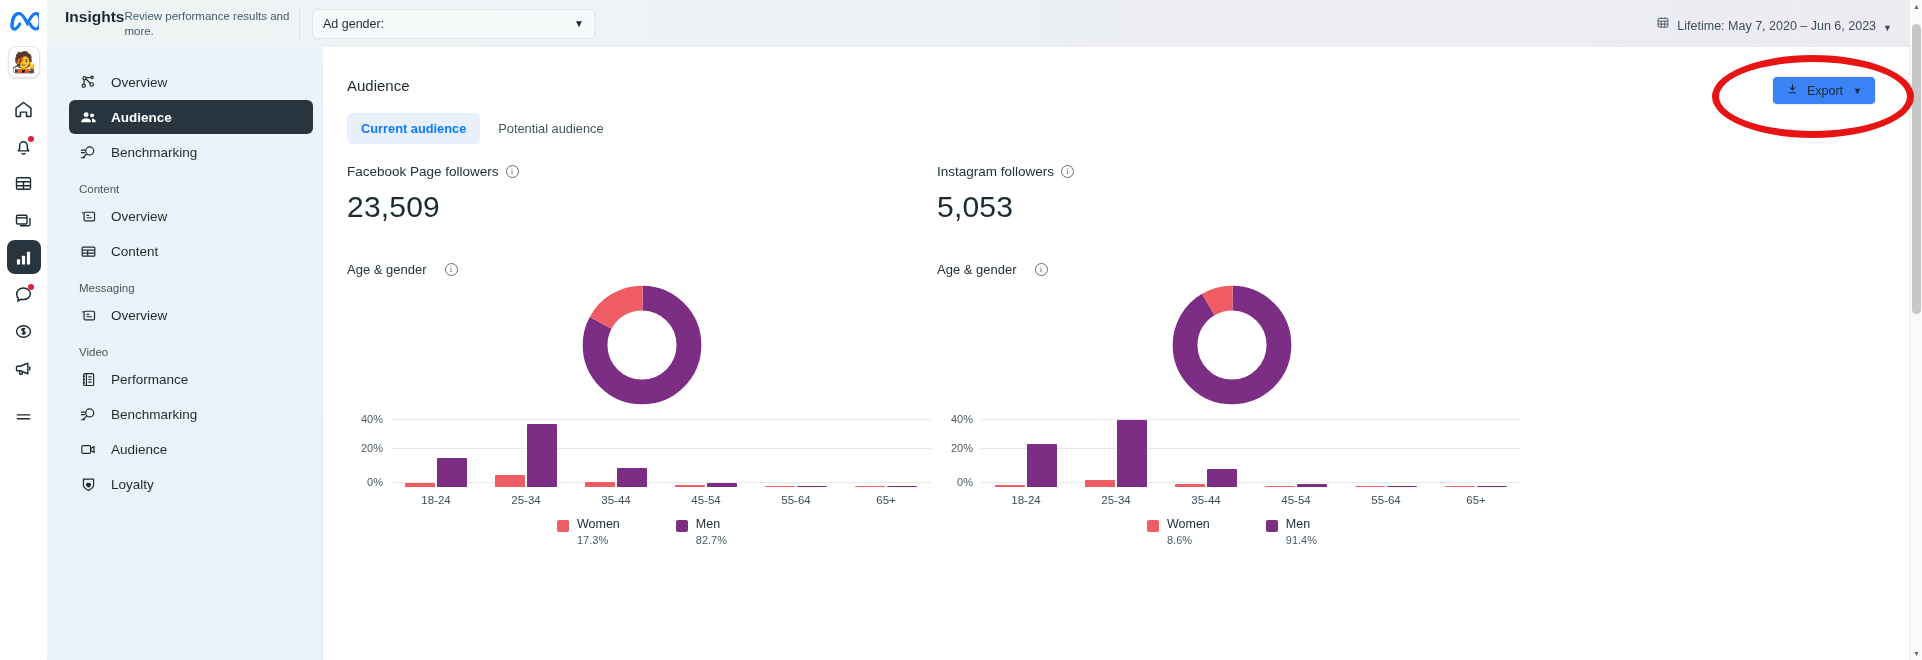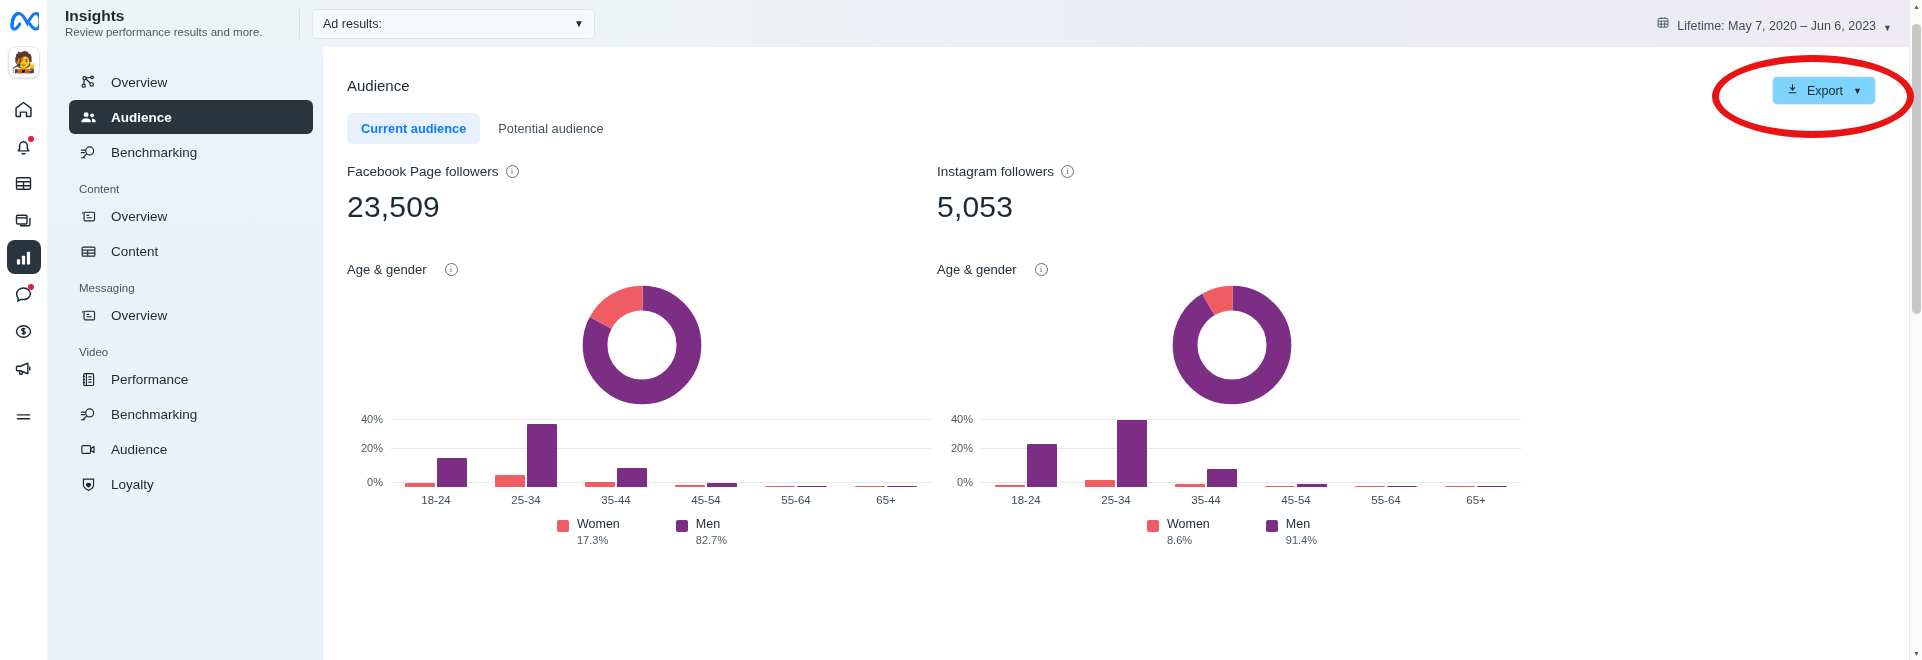--- a/index.html
+++ b/index.html
@@ -41,21 +41,21 @@
 
   
   .main-col { flex: 1; display: flex; flex-direction: column; min-width: 0; position: relative; }
 
   
   .topbar {
     height: 47px; flex: 0 0 47px;
     background: linear-gradient(90deg, #eef4f4 0%, #eef3f5 30%, #eceef4 60%, #eeeaf2 100%);
     display: flex; align-items: center; padding: 0 0 0 18px; position: relative;
   }
-  .title-block { display: flex; flex-direction: column; justify-content: center; width: 232px; }
+  .title-block { display: flex; flex-direction: row; justify-content: center; width: 232px; }
   .title-block .t1 { font-size: 15.5px; font-weight: bold; color: #1c2b33; line-height: 1.15; }
   .title-block .t2 { font-size: 11.5px; color: #465a69; line-height: 1.3; margin-top: 1px; }
   .vdiv { width: 1px; height: 30px; background: #d6dfe4; margin: 0 12px 0 2px; }
   .adaccount {
     width: 283px; height: 30px; background: #f7fafa;
     border: 1px solid #dfe6ea; border-radius: 5px;
     display: flex; align-items: center; padding: 0 10px;
     font-size: 12.5px; color: #1c2b33; cursor: pointer;
   }
   .adaccount .lbl { flex: 1; }
@@ -92,21 +92,21 @@
   .content-wrap { flex: 1; padding: 10px 0 0 0; min-width: 0; position: relative; }
   .card {
     background: #ffffff; border-radius: 9px; height: 650px;
     margin-right: 16px; padding: 20px 24px 0 24px; position: relative;
     box-shadow: 0 1px 2px rgba(0,0,0,.06);
   }
   .card-title { font-size: 15px; color: #1c2b33; font-weight: normal; }
   .export-btn {
     position: absolute; right: 30px; top: 19px;
     display: flex; align-items: center; gap: 8px;
-    background: #7dd3fc; border: 1px solid #eceef0; border-radius: 5px;
+    background: #3b82f6; border: 1px solid #eceef0; border-radius: 5px;
     height: 29px; padding: 0 13px; font-size: 12.5px; color: #1c2b33; cursor: pointer;
   }
   .export-btn .caret { font-size: 9px; margin-left: 2px; }
 
   .tabs { display: flex; gap: 4px; margin-top: 19px; }
   .tab {
     font-size: 12.8px; padding: 8px 14px; border-radius: 6px;
     color: #42555f; cursor: pointer;
   }
   .tab.active { background: #e7f0fb; color: #0a7cff; font-weight: bold; }
@@ -244,21 +244,21 @@
 
   <div class="main-col">
 
     <div class="topbar">
       <div class="title-block">
         <div class="t1">Insights</div>
         <div class="t2">Review performance results and more.</div>
       </div>
       <div class="vdiv"></div>
       <div class="adaccount">
-        <span class="lbl">Ad results:</span>
+        <span class="lbl">Ad gender:</span>
         <span class="caret">▼</span>
       </div>
       <div class="daterange">
         <span>
           <svg width="14" height="14" viewBox="0 0 24 24" fill="none" stroke="#4a5b65" stroke-width="1.7">
               <rect x="3.6" y="5" width="16.8" height="15" rx="1.6"></rect>
               <path d="M3.6 9.6h16.8M9 5V3M15 5V3M9 9.6V20M15 9.6V20M3.6 14.8h16.8"></path>
             </svg>
         </span>
         <span>Lifetime: May 7, 2020 – Jun 6, 2023</span>

